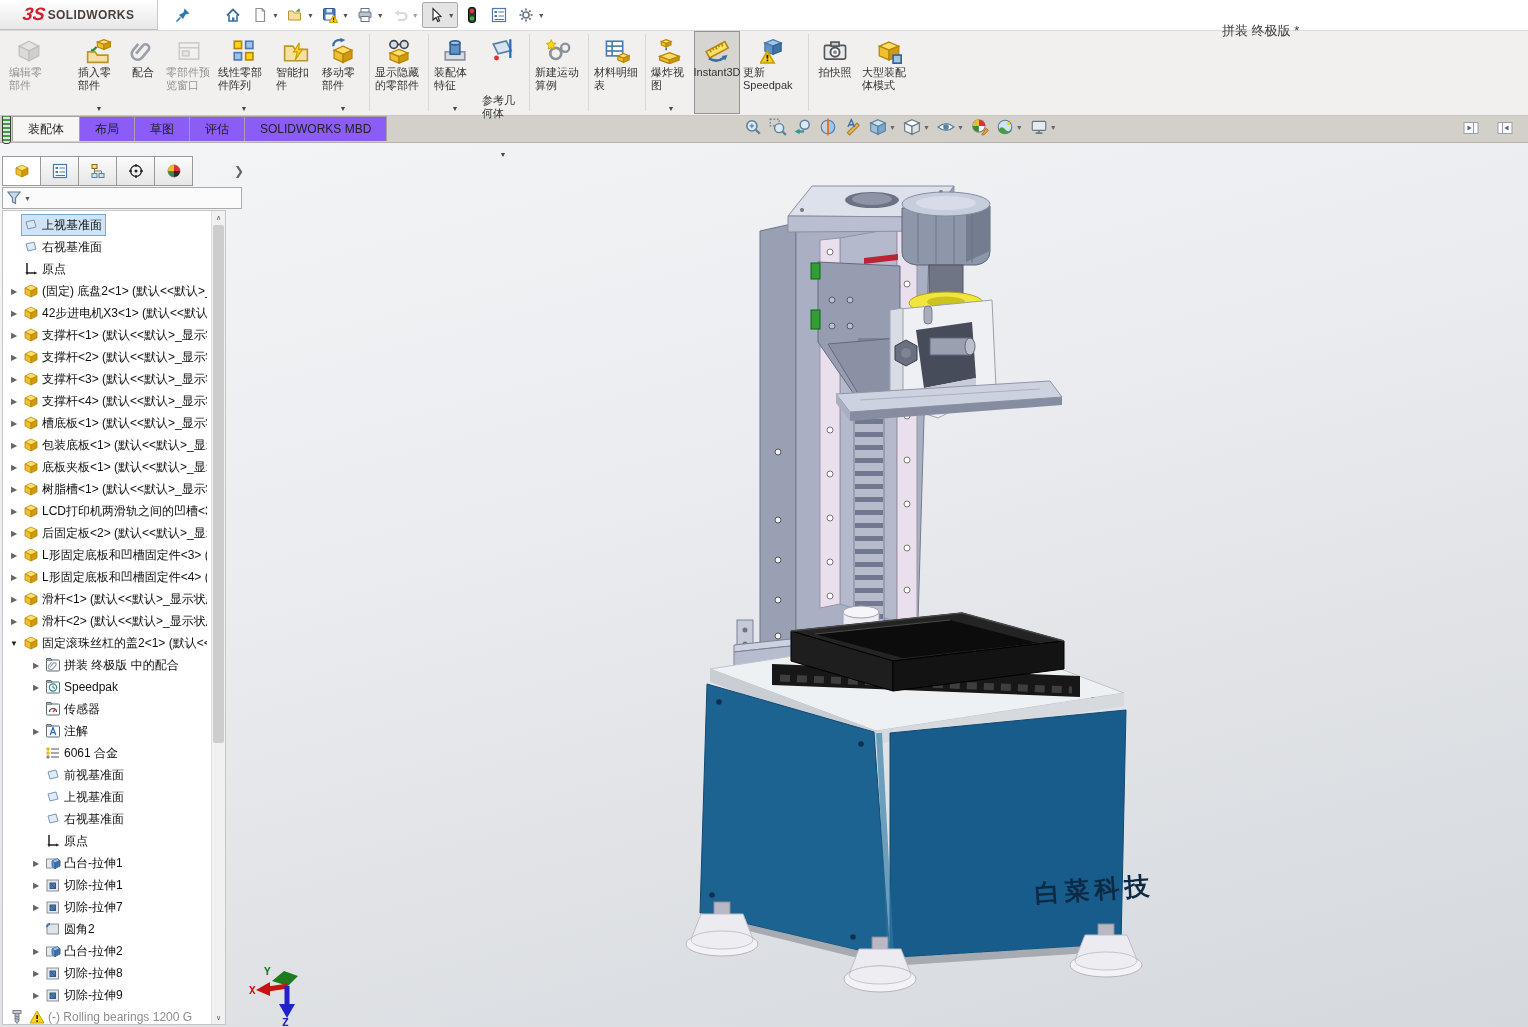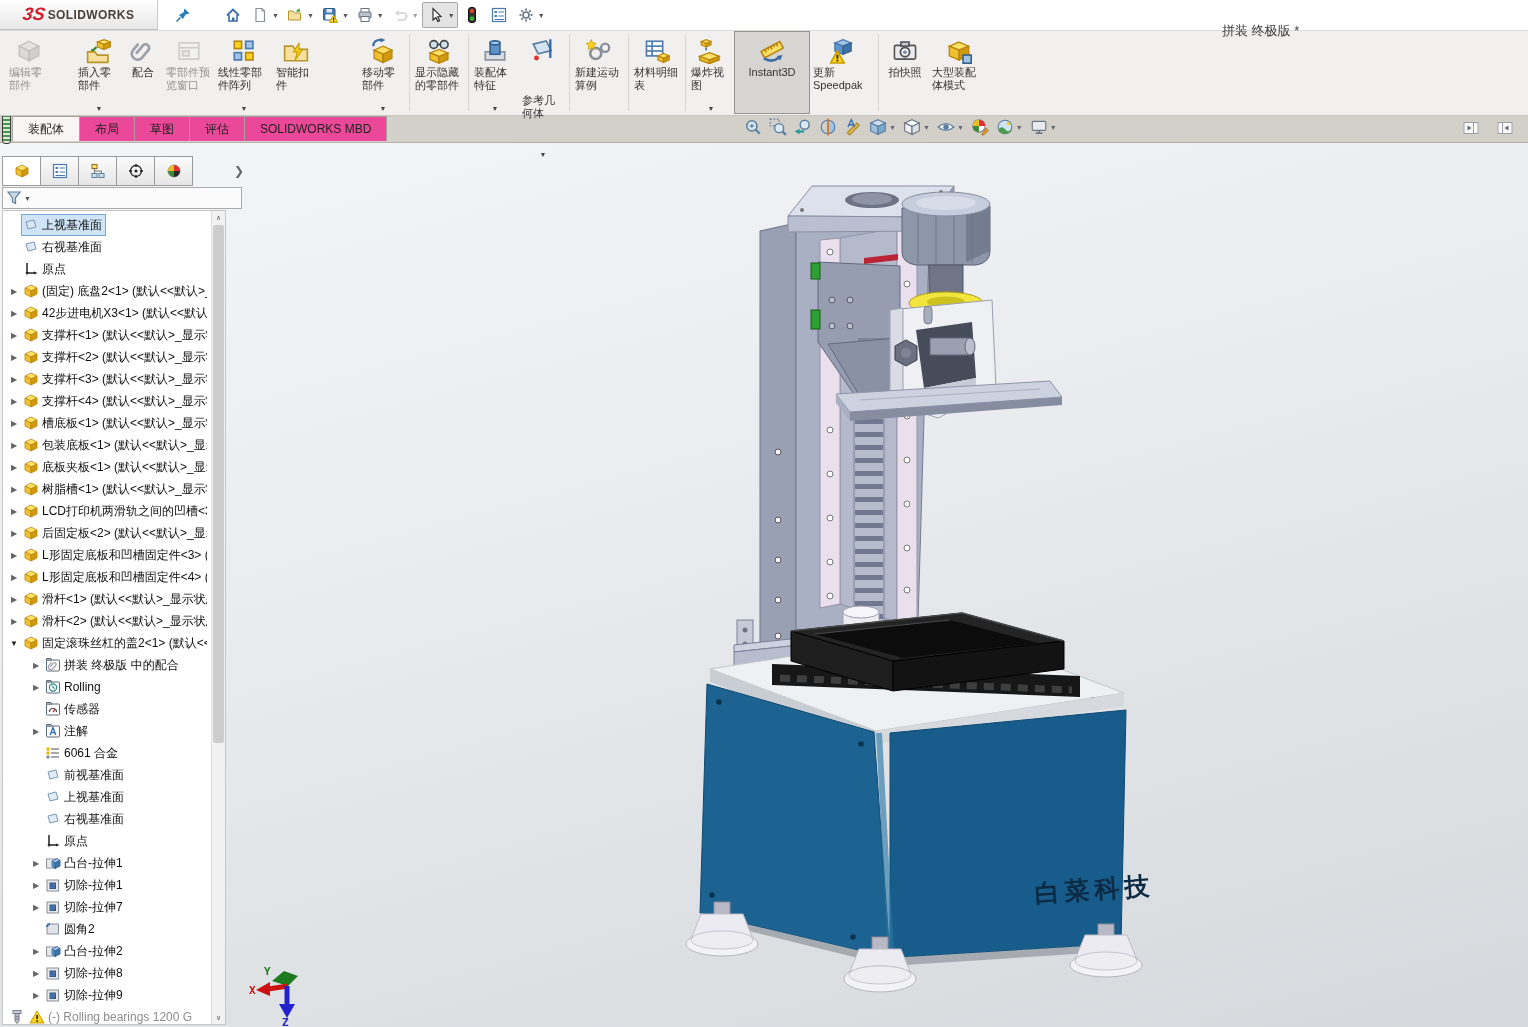--- a/index.html
+++ b/index.html
@@ -34,21 +34,21 @@
   .rbtn .rcaret{font-size:7px;color:#444;margin-top:auto;}
   .rbtn.disabled{filter:grayscale(1);opacity:.5;pointer-events:none;}
   .rbtn.active{background:#d7d5d1;border:1px solid #97948f;}
   .rdiv{width:1px;background:#dbd8d3;margin:4px 2px;flex:none;}
   
   #tabrow{position:absolute;left:0;top:116px;width:1528px;height:26px;background:#d3d0ca;
           border-bottom:1px solid #b5b2ac;z-index:24;}
   #handle{position:absolute;left:2px;top:-18px;width:7px;height:44px;border-radius:3px;
           border:1px solid #3c3c3c;background:repeating-linear-gradient(180deg,#48984c 0 2px,#d8e9d8 2px 4px);}
   #ctabs{position:absolute;left:12px;top:0;display:flex;height:26px;}
-  .ctab{padding:0 15px;height:25px;line-height:24px;font-size:12px;color:#222;background:#ec4899;
+  .ctab{padding:0 15px;height:25px;line-height:24px;font-size:12px;color:#222;background:#8b5cf6;
         border:1px solid #a6a39e;border-bottom:none;margin-right:-1px;box-sizing:border-box;}
   .ctab.active{background:#f7f6f4;position:relative;z-index:2;}
   #vtools{position:absolute;left:744px;top:2px;display:flex;align-items:center;gap:7px;}
   .vt{display:flex;align-items:center;gap:2px;}
   .vt .caret{font-size:7px;color:#667;}
   #collapse-btns{position:absolute;left:1463px;top:4px;display:flex;gap:18px;}
   
   #viewport{position:absolute;left:0;top:142px;width:1528px;height:885px;
             background:linear-gradient(165deg,#f4f5f7 0%,#eaecef 40%,#d5d8dc 100%);}
   
@@ -261,21 +261,21 @@
     </div>
     <div class="rbtn" style="width: 46px;">
       <span class="ricon">
         <svg width="26" height="26" viewBox="0 0 16 16">
           <path d="M1 5 H6 L7.5 7 H15 V14 H1 Z" fill="#f7dfa0" stroke="#b8962f"></path>
           <polygon points="10,3 6.5,8.5 8.8,8.5 7.5,13.5 12,7 9.7,7" fill="#ffd21e" stroke="#c79f00" stroke-width="0.7"></polygon>
         </svg>
       </span>
       <div class="rlabel">智能扣件</div>
     </div>
-    <div class="rbtn" style="width: 48px; margin-left: 40px;">
+    <div class="rbtn" style="width: 48px;">
       <span class="ricon">
         <svg width="26" height="26" viewBox="0 0 16 16">
           <path d="M2 5 Q2 1 7 1.2" fill="none" stroke="#3a6ea5" stroke-width="1.4"></path>
           <polygon points="6.5,0 6.5,2.8 9.5,1.3" fill="#3a6ea5"></polygon>
           <polygon points="8,5 13.5,7.5 8,10 2.5,7.5" fill="#ffe066" stroke="#b8860b" stroke-width="0.8"></polygon>
           <polygon points="2.5,7.5 8,10 8,15 2.5,12.5" fill="#f0c030" stroke="#b8860b" stroke-width="0.8"></polygon>
           <polygon points="8,10 13.5,7.5 13.5,12.5 8,15" fill="#d09a10" stroke="#b8860b" stroke-width="0.8"></polygon>
         </svg>
       </span>
       <div class="rlabel">移动零部件</div>
@@ -353,21 +353,21 @@
           <polygon points="5,3.4 8,2.2 8,4.3 5,5.5" fill="#d09a10" stroke="#b8860b" stroke-width="0.7"></polygon>
           <line x1="5" y1="6" x2="5" y2="8.5" stroke="#3a6ea5" stroke-dasharray="1.5,1.5"></line>
           <polygon points="7,9 13,11.3 7,13.6 1,11.3" fill="#ffe066" stroke="#b8860b" stroke-width="0.8"></polygon>
           <polygon points="1,11.3 7,13.6 7,15.8 1,13.5" fill="#f0c030" stroke="#b8860b" stroke-width="0.8"></polygon>
           <polygon points="7,13.6 13,11.3 13,13.5 7,15.8" fill="#d09a10" stroke="#b8860b" stroke-width="0.8"></polygon>
         </svg>
       </span>
       <div class="rlabel">爆炸视图</div>
       <div class="rcaret">▼</div>
     </div>
-    <div class="rbtn active" style="width: 76px;">
+    <div class="rbtn active" style="width: 46px;">
       <span class="ricon">
         <svg width="26" height="26" viewBox="0 0 16 16">
           <g transform="rotate(-28 8 7)">
             <rect x="1.5" y="5" width="13" height="4.5" fill="#ffe066" stroke="#b8860b"></rect>
             <path d="M4 5 V7 M6 5 V6.5 M8 5 V7 M10 5 V6.5 M12 5 V7" stroke="#b8860b"></path>
           </g>
           <path d="M3 12.5 Q8 15.5 12.5 12" fill="none" stroke="#3a6ea5" stroke-width="1.6"></path>
           <polygon points="14.5,10.5 11,11 13,13.8" fill="#3a6ea5"></polygon>
         </svg>
       </span>
@@ -1017,21 +1017,21 @@
           <span class="arr">▶</span>
           <span class="selwrap">
             <span class="ticon">
               <svg width="16" height="16" viewBox="0 0 16 16">
                 <rect x="1.5" y="3" width="13" height="11" rx="1" fill="#fdfdfd" stroke="#5a6b7a"></rect>
                 <polygon points="1.5,3 1.5,1.5 6,1.5 7,3" fill="#e8e8e8" stroke="#5a6b7a"></polygon>
                 <circle cx="8" cy="8.5" r="3.6" fill="#fff" stroke="#2a8a8a" stroke-width="1.2"></circle>
                 <path d="M8 6.5 V8.5 L9.8 9.5" fill="none" stroke="#2a8a8a" stroke-width="1.1"></path>
               </svg>
             </span>
-            <span class="tlabel">Rolling</span>
+            <span class="tlabel">Speedpak</span>
           </span>
         </div>
         <div class="trow" style="padding-left: 26px;">
           <span class="arr"></span>
           <span class="selwrap">
             <span class="ticon">
               <svg width="16" height="16" viewBox="0 0 16 16">
                 <rect x="1.5" y="3" width="13" height="11" rx="1" fill="#fdfdfd" stroke="#5a6b7a"></rect>
                 <polygon points="1.5,3 1.5,1.5 6,1.5 7,3" fill="#e8e8e8" stroke="#5a6b7a"></polygon>
                 <path d="M4.5 11 A3.5 3.5 0 0 1 11.5 11" fill="none" stroke="#444" stroke-width="1.2"></path>

